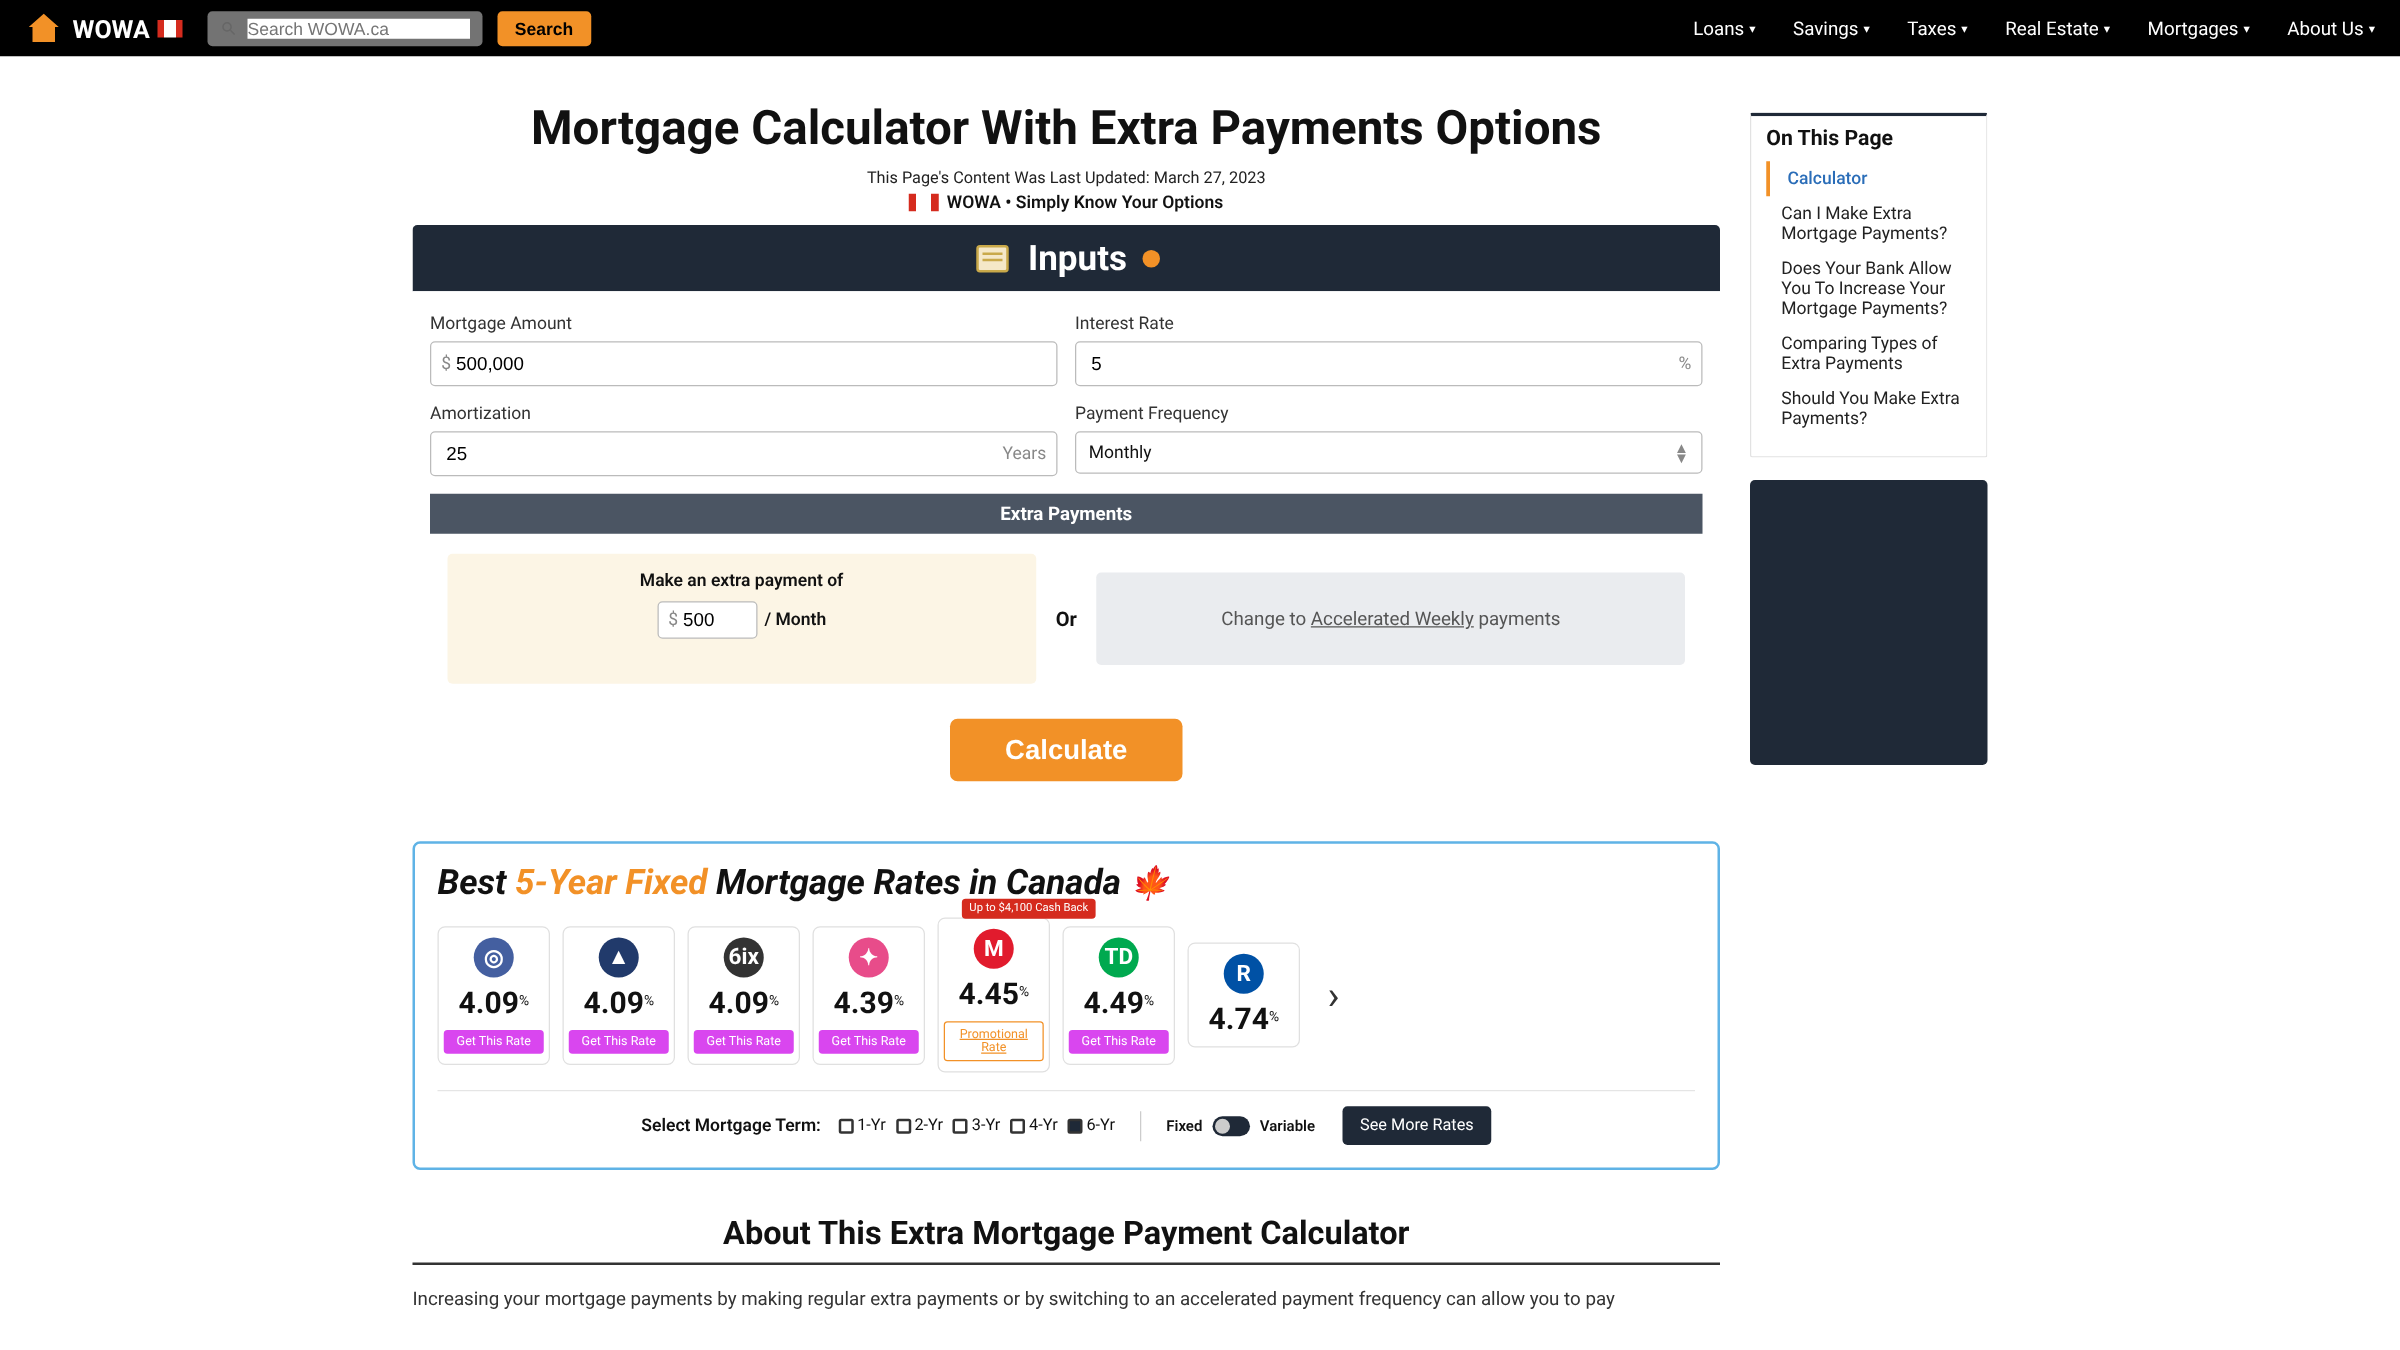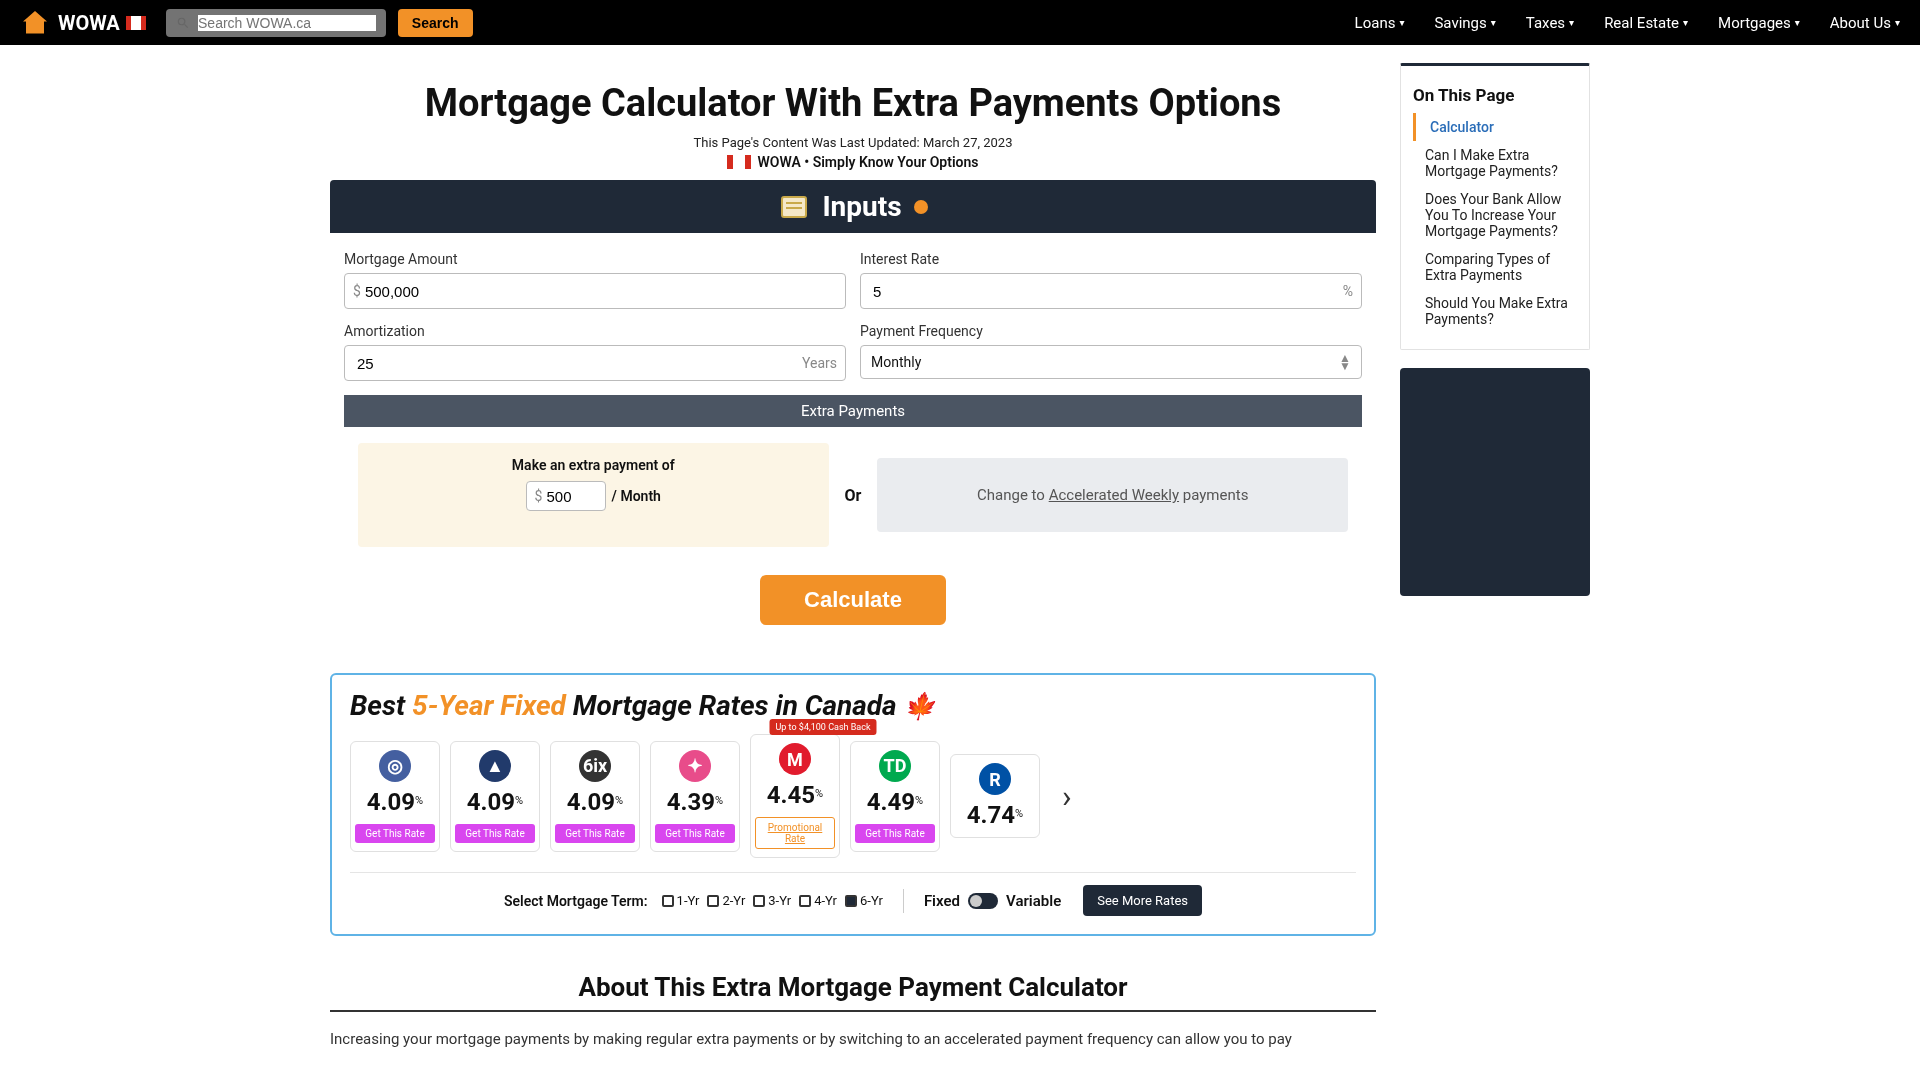--- a/index.html
+++ b/index.html
@@ -37,21 +37,21 @@
 .row { display: flex; gap: 14px; margin-bottom: 14px; }
 .field { flex: 1; }
 .field label { display:block; font-size: 14px; color:#333; margin-bottom:6px; }
 .input-group { display:flex; align-items:center; border:1px solid #bbb; border-radius:4px; height:36px; padding:0 8px; background:#fff; }
 .input-group .prefix, .input-group .suffix { color:#888; font-size:14px; }
 .input-group .suffix { margin-left:auto; }
 .input-group input { border:none; outline:none; flex:1; font-size:15px; padding:0 4px; background:transparent; }
 .select { border:1px solid #bbb; border-radius:4px; height:34px; padding:0 10px; display:flex; align-items:center; justify-content:space-between; background:#fff; font-size:14px; cursor:pointer; }
 .updown { color:#888; font-size:12px; line-height:8px; }
 
-.extra-head { background:#4b5563; color:#fff; font-size:15px; font-weight:400; text-align:center; padding:7px 0; }
+.extra-head { background:#4b5563; color:#fff; font-size:15px; font-weight:700; text-align:center; padding:7px 0; }
 .extra-body { display:flex; align-items:center; gap:16px; padding:16px 14px 22px; }
 .extra-left { background:#fcf5e5; padding:14px 10px 36px; border-radius:4px; flex:1; text-align:center; }
 .extra-left .lbl { font-size:14px; font-weight:600; margin-bottom:8px; }
 .extra-left .inline { display:flex; align-items:center; justify-content:center; gap:6px; }
 .extra-left .input-group { width:80px; height:30px; }
 .per-month { font-weight:600; font-size:14px; }
 .or { font-weight:700; font-size:16px; }
 .extra-right { background:#eaecef; padding:28px 10px; border-radius:4px; flex:1; text-align:center; font-size:15px; color:#555; }
 .extra-right .uline { text-decoration: underline; cursor:pointer; }
 
@@ -72,31 +72,31 @@
 .cashback { position:absolute; top:-16px; left:50%; transform:translateX(-50%); background:#d52b1e; color:#fff; font-size:9px; line-height:10px; padding:3px 6px; border-radius:3px; white-space:nowrap;margin-left:28px; }
 .next-arrow { font-size:32px; color:#333; cursor:pointer; margin-left:12px; }
 
 .term-row { display:flex; align-items:center; gap:14px; margin-top:14px; border-top:1px solid #e5e5e5; padding-top:12px; justify-content:center; }
 .term-label { font-size:14px; font-weight:600; }
 .term-opts { display:flex; gap:8px; }
 .term-opt { display:flex; align-items:center; gap:3px; font-size:13px; cursor:pointer; }
 .term-opt .sq { width:12px; height:12px; border:2px solid #333; border-radius:2px; }
 .term-opt.active .sq { background:#1f2937; }
 .divider { width:1px; height:24px; background:#ccc; margin:0 6px; }
-.toggle-wrap { display:flex; align-items:center; gap:8px; font-size:15px; font-weight:600; }
+.toggle-wrap { display:flex; align-items:center; gap:8px; font-size:12px; font-weight:600; }
 .toggle { width:30px; height:16px; background:#1f2937; border-radius:10px; position:relative; cursor:pointer; }
 .toggle::after { content:''; position:absolute; left:2px; top:2px; width:12px; height:12px; background:#ccc; border-radius:50%; }
 .more-btn { background:#1f2937; color:#fff; font-size:13px; padding:8px 14px; border-radius:4px; cursor:pointer; margin-left:8px; }
 
 
 .about-title { text-align:center; font-size:26px; font-weight:700; margin-top:36px; padding-bottom:8px; border-bottom:2px solid #333; }
 .about-text { font-size:15px; color:#333; margin-top:16px; line-height:1.5; }
 
 
-.toc { border:1px solid #e2e2e2; border-top:3px solid #1f2937; border-radius:2px; padding:19px 12px 16px; }
+.toc { border:1px solid #e2e2e2; border-top:3px solid #1f2937; border-radius:2px; padding:8px 12px 16px;margin-top:27px; }
 .toc h3 { font-size:17px; font-weight:700; margin-bottom:8px; }
 .toc-item { font-size:14px; padding:6px 0 6px 12px; cursor:pointer; color:#222; }
 .toc-item.active { color:#2a6db8; border-left:3px solid #f29127; padding-left:14px; font-weight:500; }
 .ad-box { background:#1f2937; border-radius:4px; height:228px; margin-top:18px; }
 </style>
 </head>
 <body>
 
 <div class="header">
   <svg class="logo-icon" viewBox="0 0 40 40">

